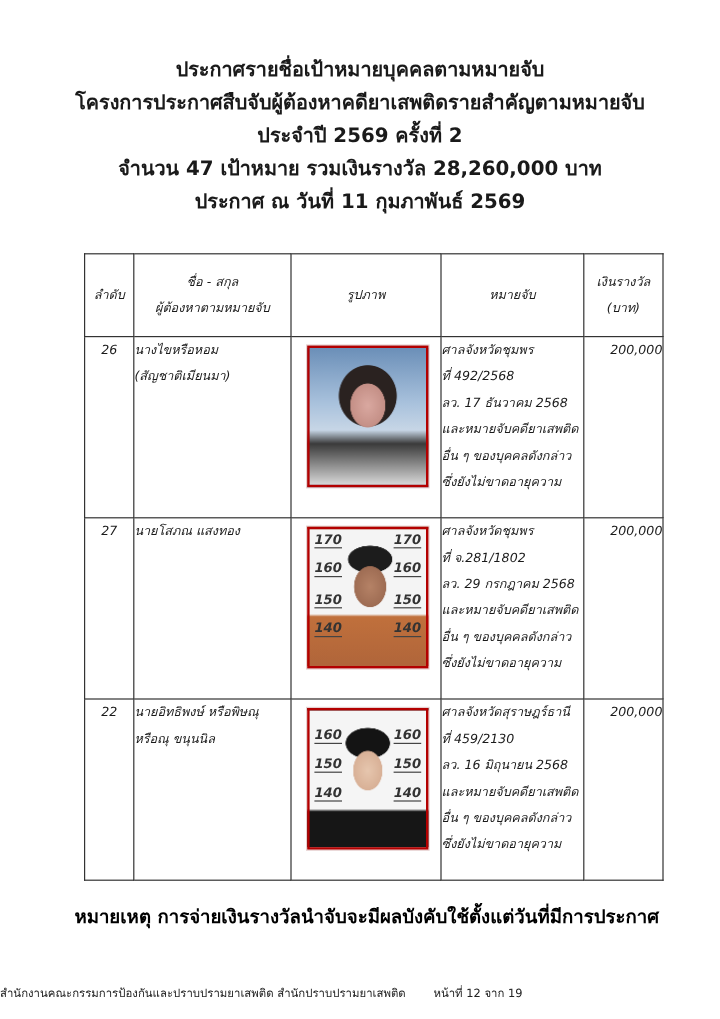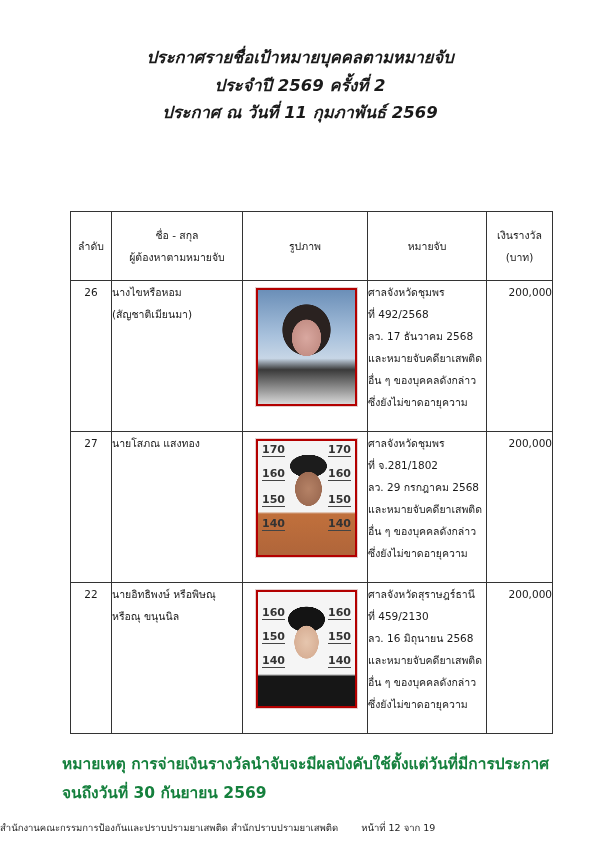--- a/index.html
+++ b/index.html
@@ -1,23 +1,23 @@
 <!DOCTYPE html>
 <html><head>
 <meta charset="utf-8">
 <style>
   html, body { margin: 0; padding: 0; background: #ffffff; }
   body { width: 600px; height: 849px; position: relative; overflow: hidden;
          font-family: "DejaVu Sans", "Liberation Sans", sans-serif; color: #1a1a1a; }
   .title-block { position: absolute; top: 44px; left: 0; width: 600px; text-align: center; }
-  .title-line { font-size: 16.5px; font-weight: bold; line-height: 27.5px; height: 27.5px; white-space: nowrap; font-style: italic; }
+  .title-line { font-size: 16.5px; font-weight: bold; line-height: 27.5px; height: 27.5px; white-space: nowrap; }
 
   table.targets { position: absolute; left: 70px; top: 211px; border-collapse: collapse;
                   width: 482px; table-layout: fixed; }
-  table.targets td, table.targets th { border: 1.3px solid #333; vertical-align: top; padding: 0; font-size: 10.5px; }
+  table.targets td, table.targets th { border: 1.3px solid #333; vertical-align: top; padding: 0; font-size: 10.5px; font-style: italic; }
   table.targets th { font-weight: normal; height: 68px; vertical-align: middle; text-align: center; line-height: 22px; }
   col.c1 { width: 41px; } col.c2 { width: 131px; } col.c3 { width: 125px; } col.c4 { width: 119px; } col.c5 { width: 66px; }
   tr.row td { height: 150px; }
   .no { text-align: center; padding-top: 4px; line-height: 22px; }
   .name { padding: 4px 0 0 2px; line-height: 22px; }
   .warrant { padding: 4px 0 0 2px; line-height: 22px; white-space: nowrap; }
   .reward { text-align: right; padding: 4px 2px 0 0; line-height: 22px; margin-top: 41px; }
   .photo-cell { position: relative; }
   .photo { position: absolute; left: 13px; top: 7px; width: 97px; height: 114px;
            border: 2px solid #b30000; box-shadow: 0 0 0 1px #e6d0d0; overflow: hidden; }
@@ -30,31 +30,33 @@
           radial-gradient(ellipse 26px 16px at 52% 22%, #1c1c1c 0%, #1c1c1c 70%, transparent 72%),
           linear-gradient(180deg, #f4f4f4 0%, #f4f4f4 62%, #c0703c 64%, #b0653a 100%); }
   .p3 { background:
           radial-gradient(ellipse 20px 27px at 50% 44%, #e6c6ae 0%, #d8b096 60%, transparent 62%),
           radial-gradient(ellipse 26px 18px at 50% 24%, #141414 0%, #141414 70%, transparent 72%),
           linear-gradient(180deg, #f5f5f5 0%, #f5f5f5 72%, #161616 74%, #161616 100%); }
   .scale { position: absolute; left: 4px; right: 4px; font-size: 11px; font-weight: bold; color: #333;
            display: flex; justify-content: space-between; }
   .scale span { border-bottom: 1px solid #444; }
 
-  .note { position: absolute; left: 62px; top: 750px; width: 520px; color: #15803d; font-weight: bold;
+  .note { position: absolute; left: 62px; top: 750px; width: 520px; color: #000000; font-weight: bold;
           font-size: 15.5px; line-height: 29px; }
   .footer { position: absolute; left: 0; width: 574px; top: 820px; font-size: 9.5px; text-align: left; color: #222; white-space: nowrap; }
   .footer .page { margin-left: 20px; }
 </style>
 </head>
 <body>
 
 <div class="title-block">
   <div class="title-line">ประกาศรายชื่อเป้าหมายบุคคลตามหมายจับ</div>
+  <div class="title-line">โครงการประกาศสืบจับผู้ต้องหาคดียาเสพติดรายสำคัญตามหมายจับ</div>
   <div class="title-line">ประจำปี 2569 ครั้งที่ 2</div>
+  <div class="title-line">จำนวน 47 เป้าหมาย รวมเงินรางวัล 28,260,000 บาท</div>
   <div class="title-line">ประกาศ ณ วันที่ 11 กุมภาพันธ์ 2569</div>
 </div>
 
 <table class="targets">
   <colgroup>
       <col class="c1">
       <col class="c2">
       <col class="c3">
       <col class="c4">
       <col class="c5">
@@ -161,19 +163,18 @@
       <div>อื่น ๆ ของบุคคลดังกล่าว</div>
           <div>ซึ่งยังไม่ขาดอายุความ</div>
     </td>
     <td class="reward">200,000</td>
   </tr>
 </tbody>
   </table>
 
 <div class="note">
   <div>หมายเหตุ การจ่ายเงินรางวัลนำจับจะมีผลบังคับใช้ตั้งแต่วันที่มีการประกาศ</div>
-  <div>จนถึงวันที่ 30 กันยายน 2569</div>
 </div>
 
 <div class="footer">
   <span>สำนักงานคณะกรรมการป้องกันและปราบปรามยาเสพติด สำนักปราบปรามยาเสพติด</span>
   <span class="page">หน้าที่ 12 จาก 19</span>
 </div>
 
 </body></html>

